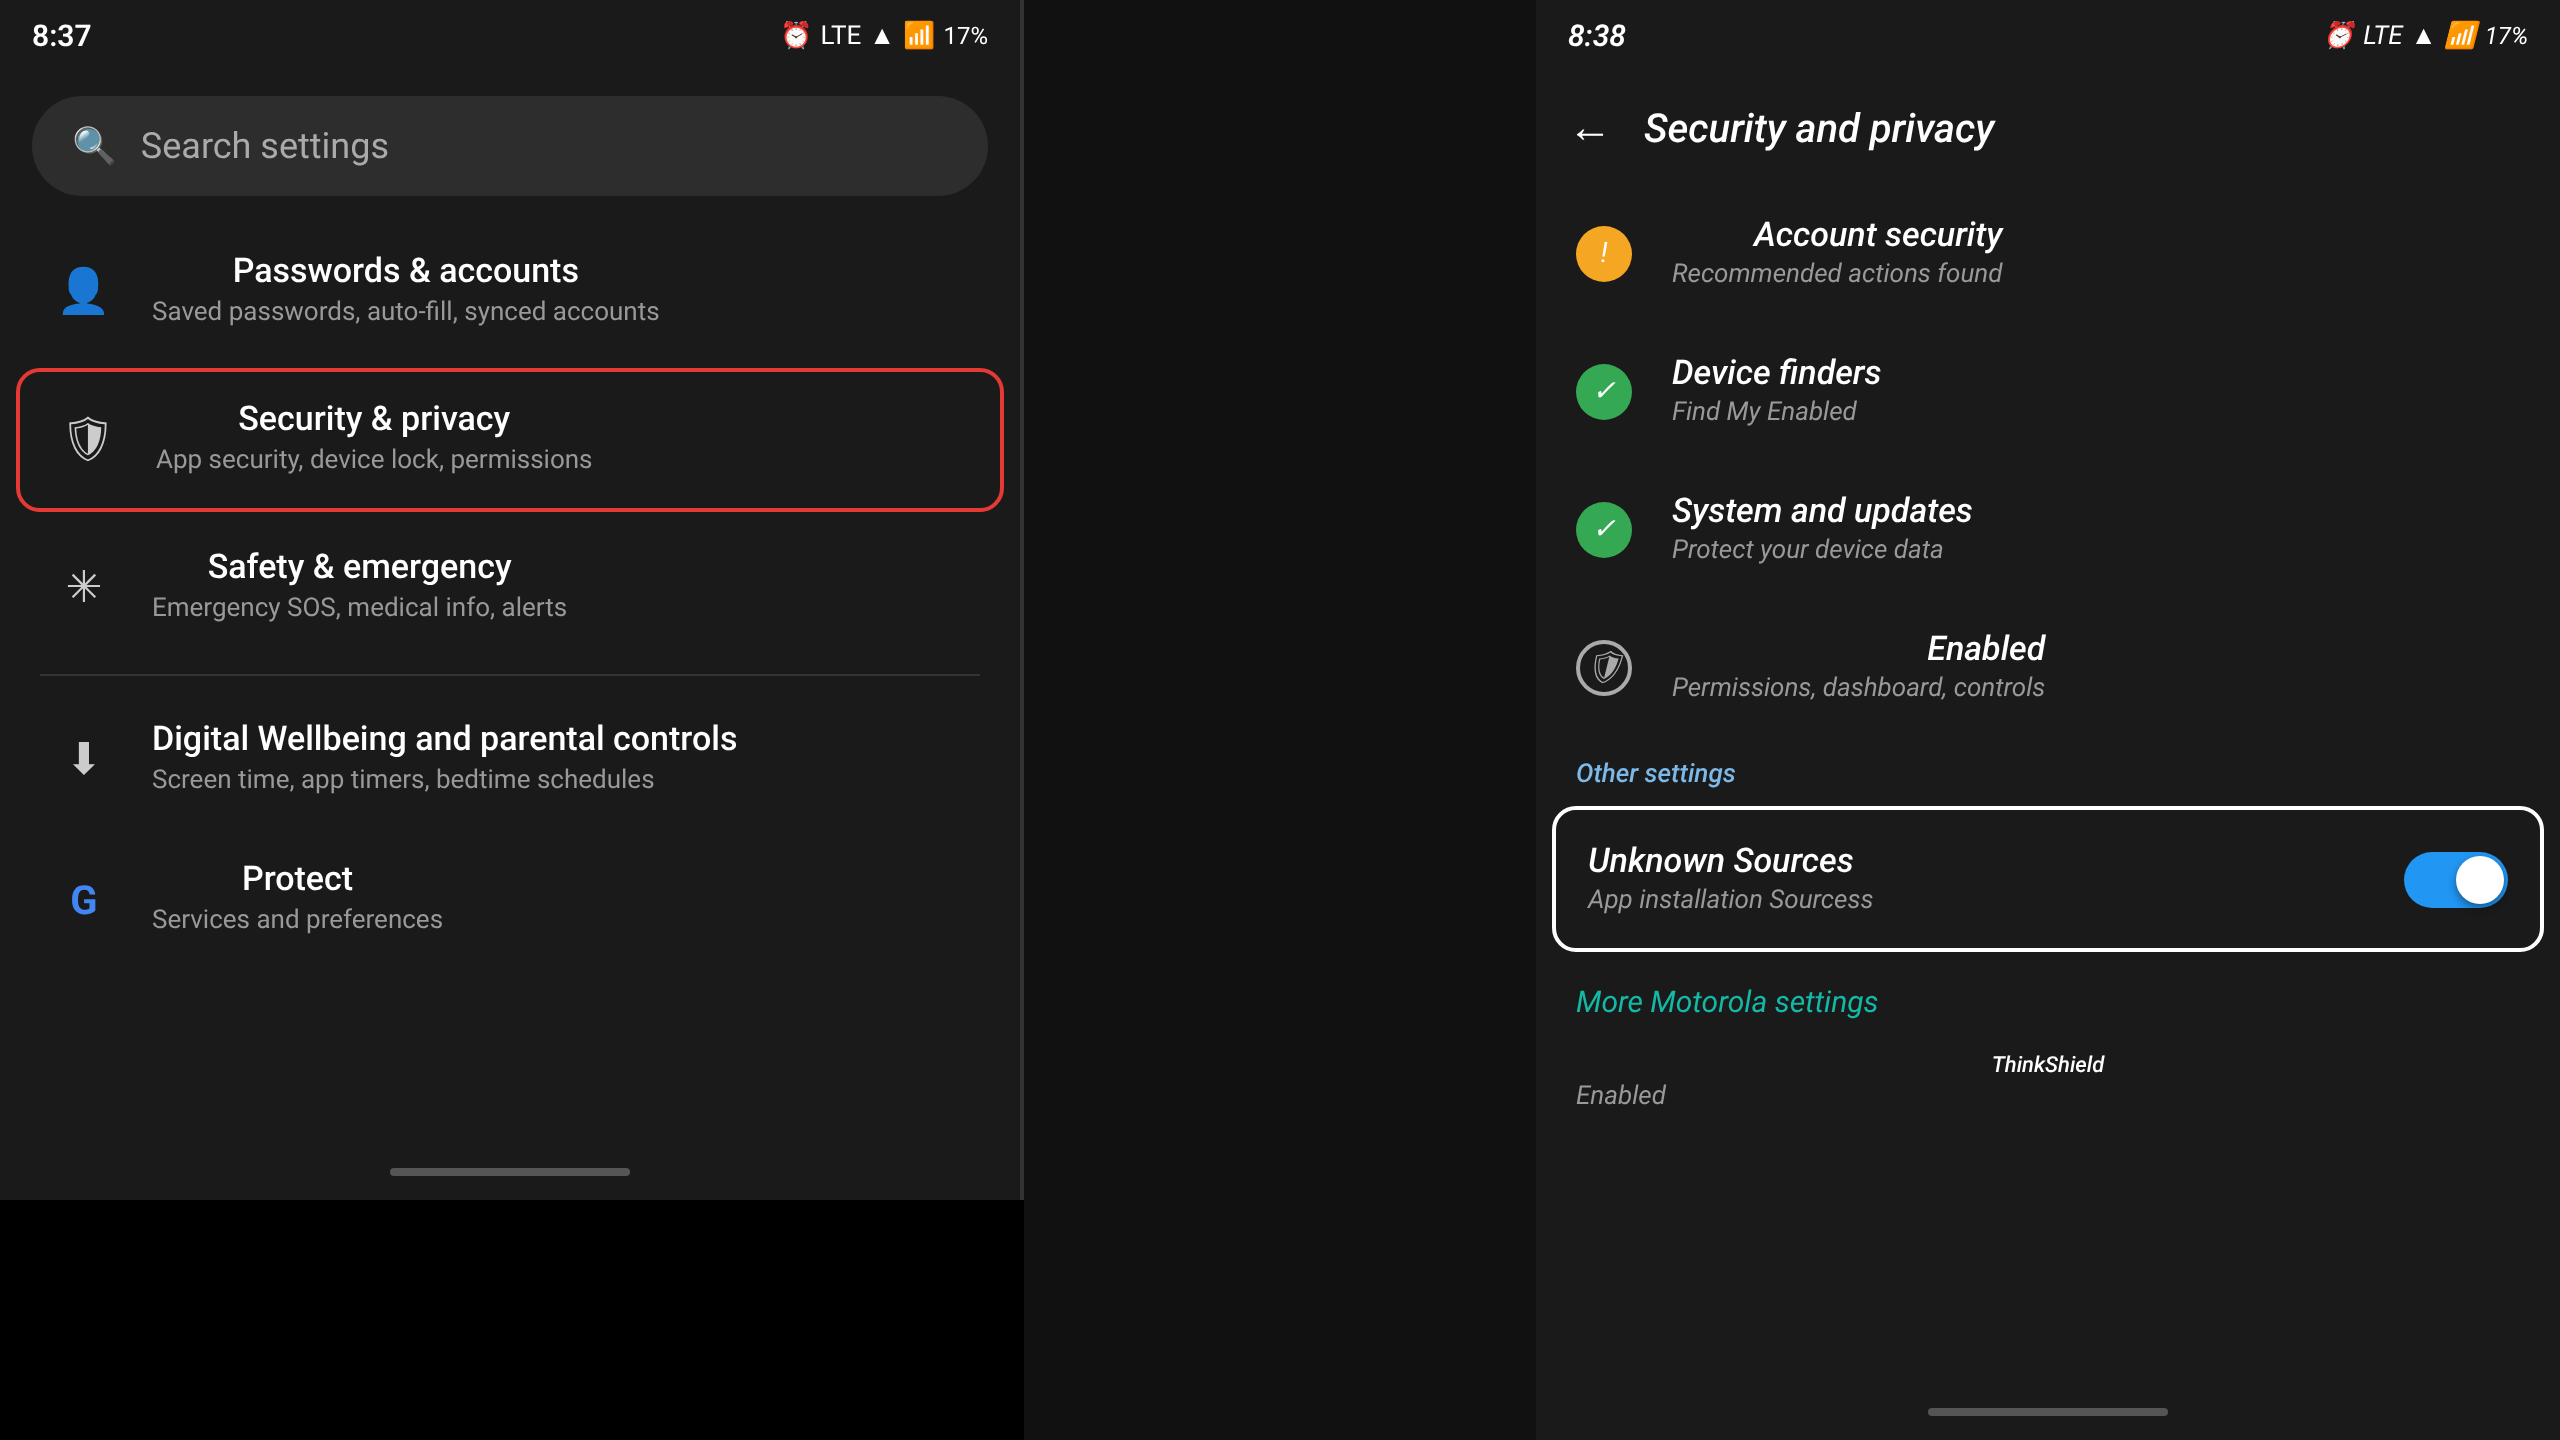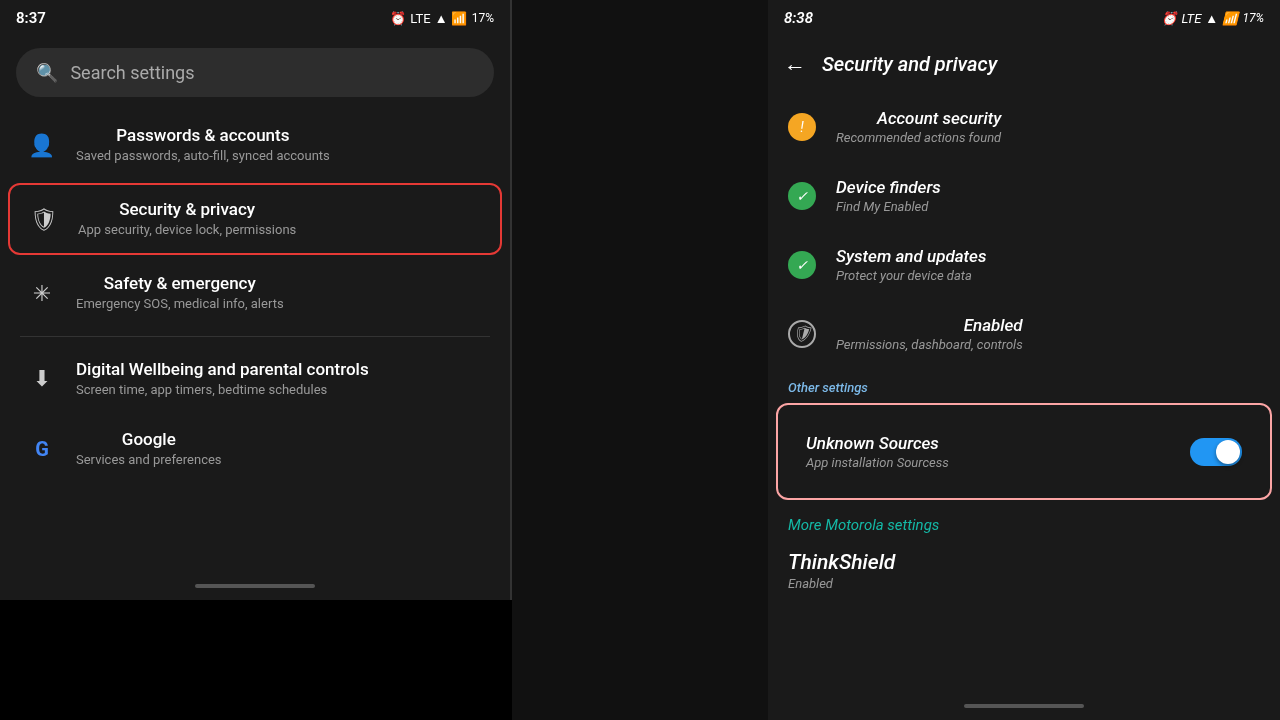--- a/index.html
+++ b/index.html
@@ -203,23 +203,23 @@
     .section-label {
       color: #7cb9e8;
       font-size: 13px;
       padding: 12px 20px 4px 20px;
       font-weight: 500;
     }
 
     
     .unknown-sources-wrap {
       margin: 4px 8px;
-      border: 2px solid #fca5a5;
+      border: 2px solid #ffffff;
       border-radius: 12px;
-      padding: 12px;
+      padding: 0;
     }
     .unknown-sources-item {
       display: flex;
       align-items: center;
       padding: 16px 16px;
       gap: 12px;
     }
     .unknown-sources-text {
       flex: 1;
     }
@@ -260,22 +260,23 @@
       padding: 12px 20px 4px 20px;
     }
 
     .thinkshield-item {
       display: flex;
       flex-direction: column;
       padding: 12px 20px;
     }
     .thinkshield-title {
       color: #fff;
-      font-size: 21px;
-      font-weight: 500;
+      font-size: 11px;
+      font-weight: 500;
+      text-align: center;
     }
     .thinkshield-sub {
       color: #999;
       font-size: 13px;
       margin-top: 2px;
     }
 
     
     .bottom-indicator {
       height: 24px;
@@ -344,21 +345,21 @@
       <span class="item-icon">⬇</span>
       <div class="item-text">
         <span class="item-title">Digital Wellbeing and parental controls</span>
         <span class="item-sub">Screen time, app timers, bedtime schedules</span>
       </div>
     </div>
 
     <div class="settings-item">
       <span class="item-icon" style="color:#4285f4;font-weight:bold;font-size:20px;">G</span>
       <div class="item-text">
-        <span class="item-title">Google</span>
+        <span class="item-title">Protect</span>
         <span class="item-sub">Services and preferences</span>
       </div>
     </div>
   </div>
 
   <div class="bottom-indicator">
     <div class="indicator-bar"></div>
   </div>
 </div>
 

